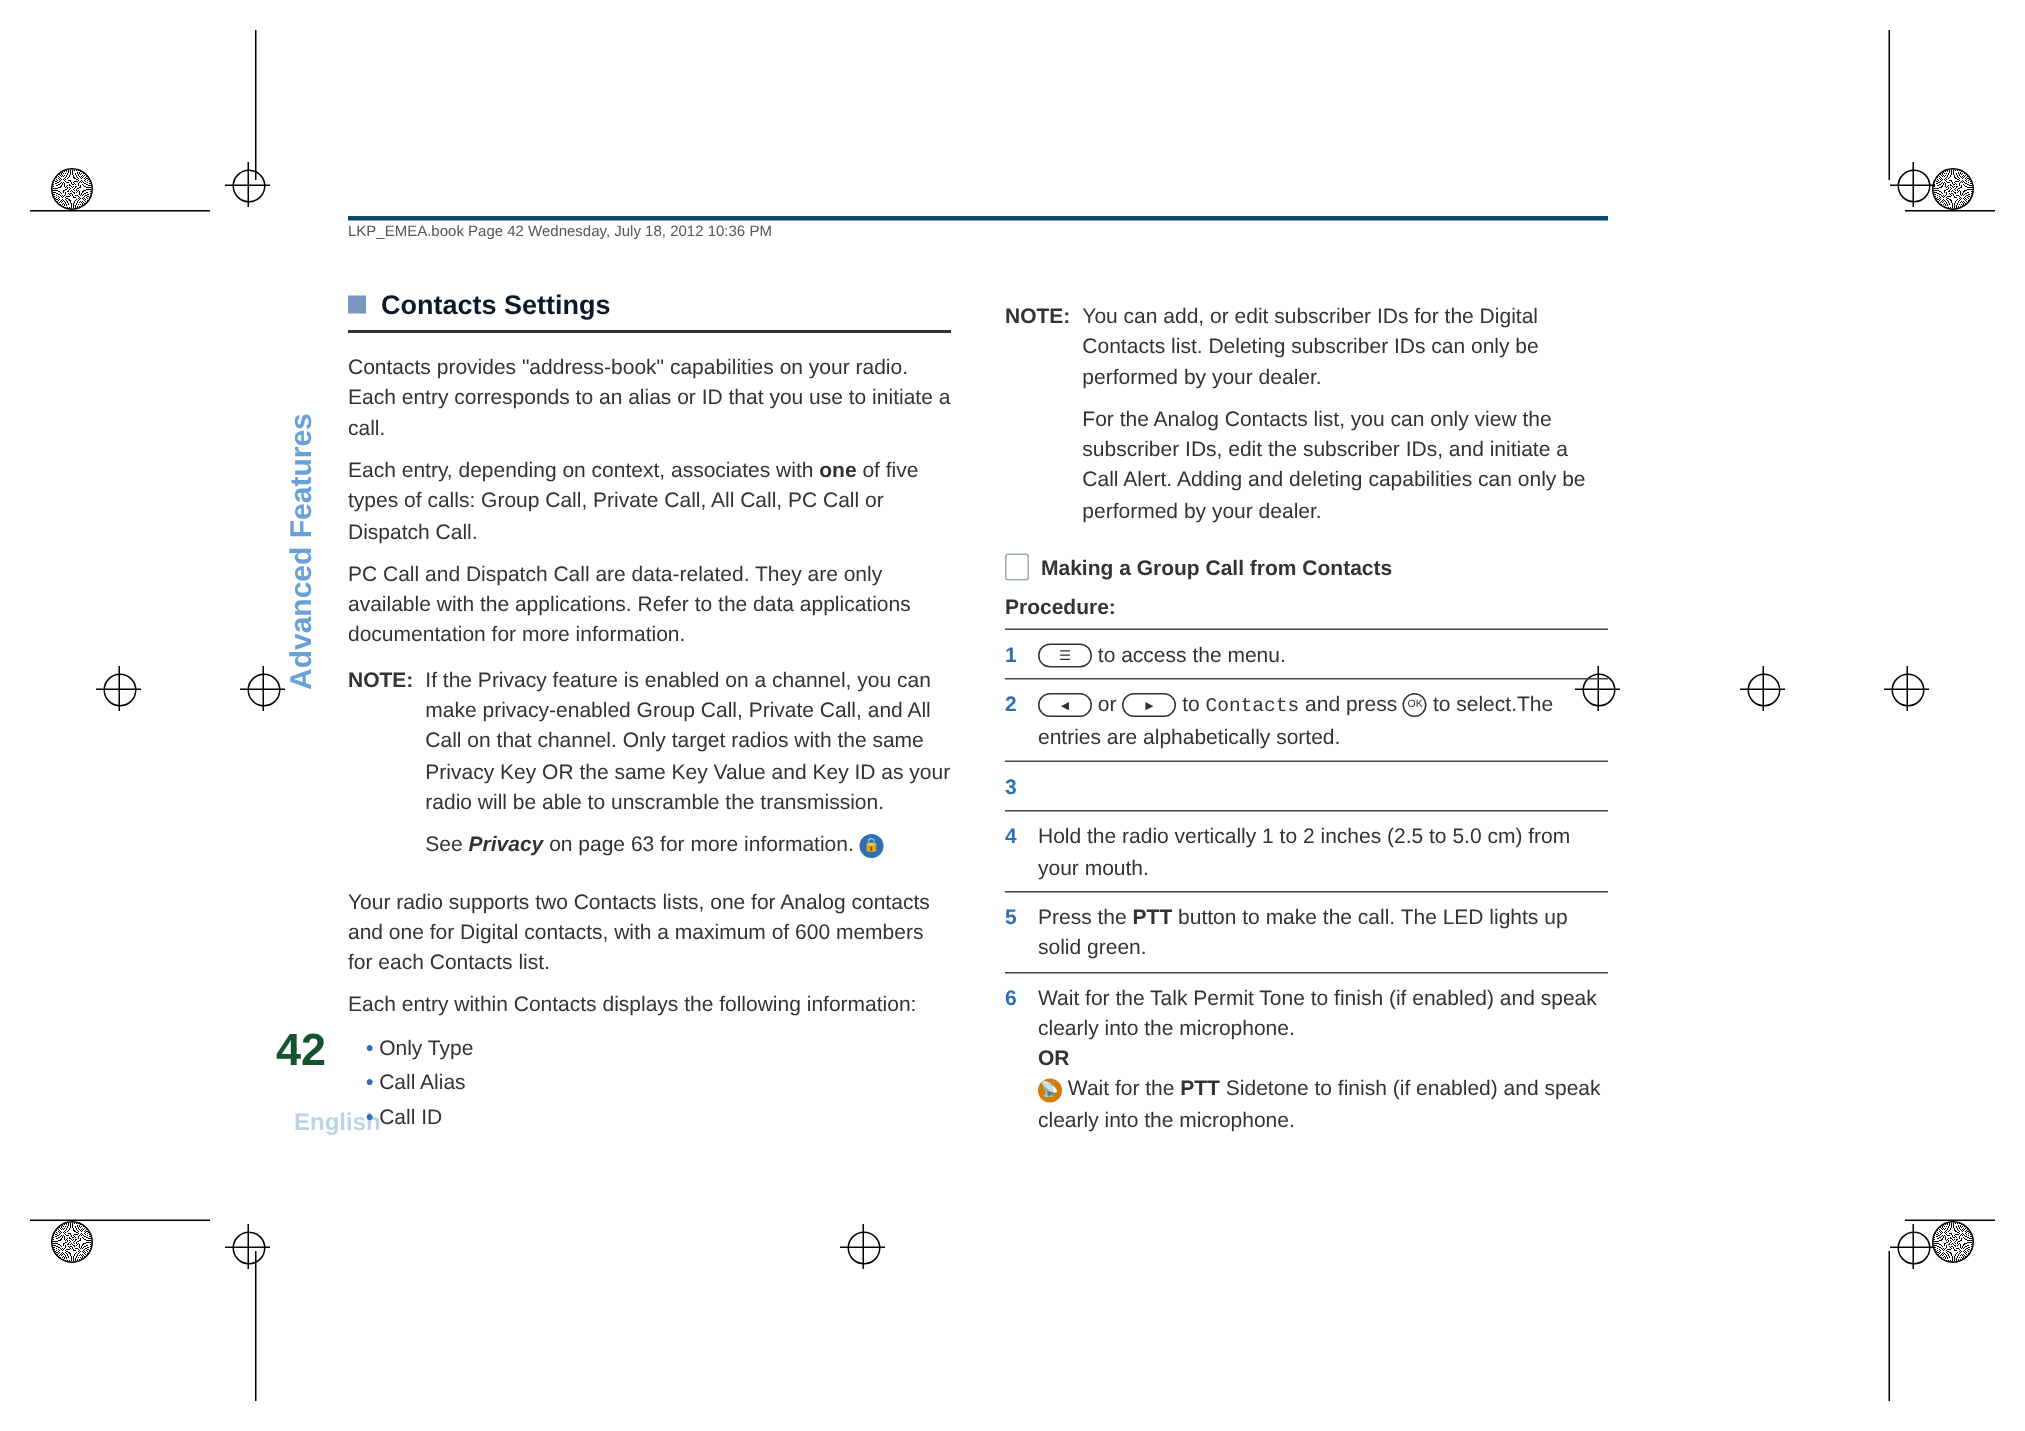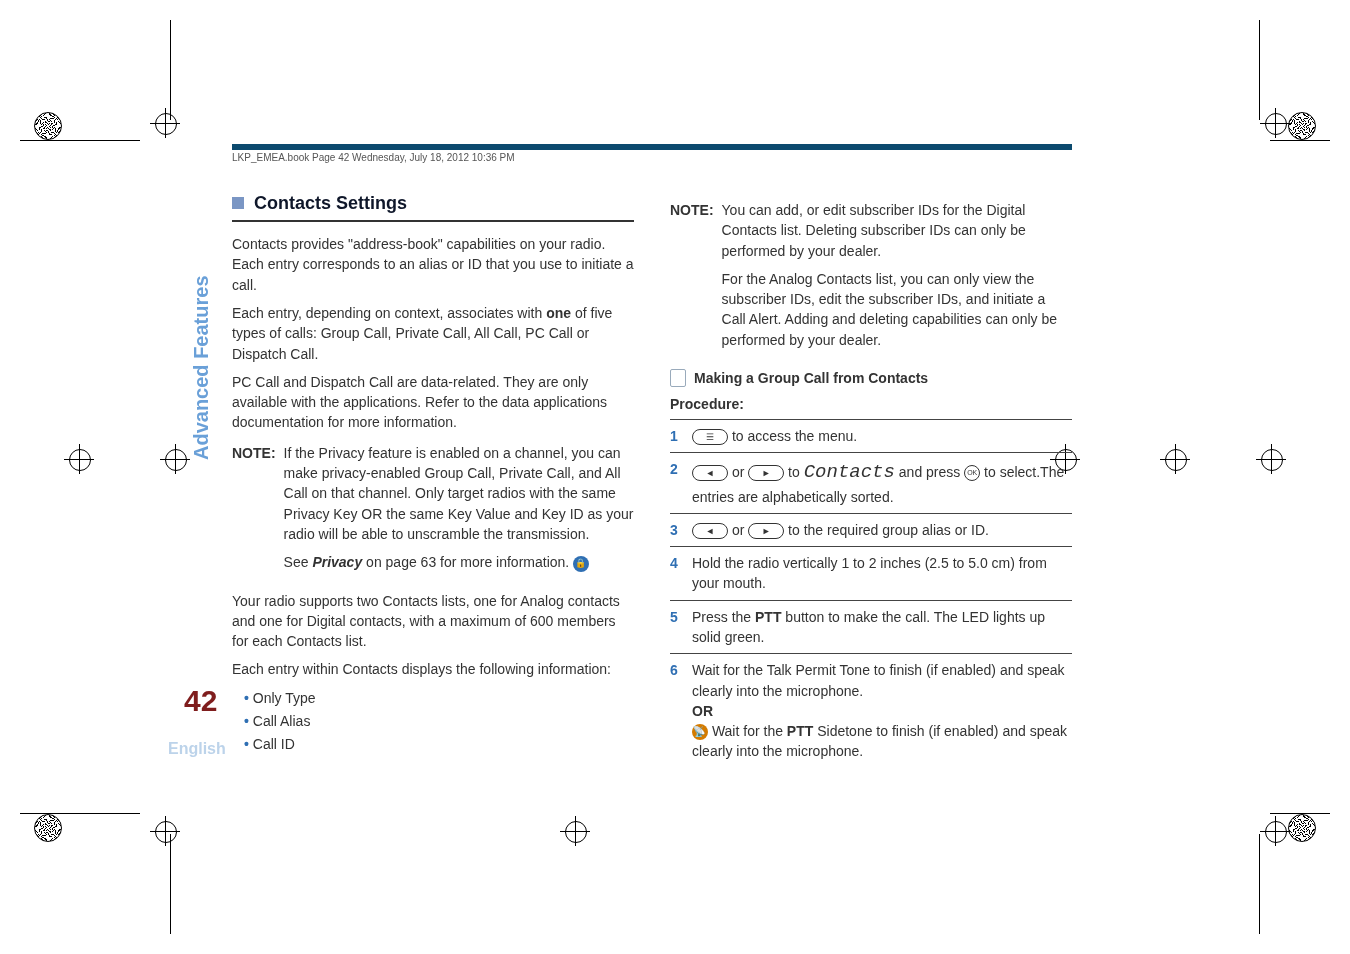--- a/index.html
+++ b/index.html
@@ -63,21 +63,21 @@
     background:
       repeating-conic-gradient(#000 0deg 2deg, #fff 2deg 6deg);
     border: 1px solid #000;
   }
 
   .header-line {
     position: absolute;
     top: 144px;
     left: 232px;
     width: 840px;
-    border-top: 6px solid #0c4a6e;
+    border-top: 3px solid #0c4a6e;
     font-size: 10px;
     color: #555;
     padding-top: 2px;
   }
 
   .content {
     position: absolute;
     top: 190px;
     left: 232px;
     width: 840px;
@@ -167,25 +167,25 @@
     font-weight: bold;
     color: #6aa0d8;
     white-space: nowrap;
   }
   .page-num {
     position: absolute;
     left: 184px;
     top: 684px;
     font-size: 30px;
     font-weight: bold;
-    color: #7f1d1d;
+    color: #14532d;
   }
   .lang {
     position: absolute;
-    left: 168px;
+    left: 196px;
     top: 740px;
     font-size: 16px;
     font-weight: bold;
     color: #bcd3ea;
   }
 
   .sub-head-row {
     display: flex;
     align-items: center;
     gap: 8px;
@@ -247,21 +247,21 @@
     line-height: 14px;
     padding: 0 4px;
   }
   .btn-oval.ok {
     border-radius: 50%;
     min-width: 14px;
     width: 14px;
     padding: 0;
     font-size: 7px;
   }
-  .mono { font-family: "Courier New", monospace; font-size: 19px; font-style: italic; }
+  .mono { font-family: "Courier New", monospace; font-size: 13px; }
 </style>
 </head>
 <body>
 
 <div class="sunburst" style="top:112px; left:34px;"></div>
 <div class="sunburst" style="top:112px; right:34px;"></div>
 <div class="sunburst" style="bottom:112px; left:34px;"></div>
 <div class="sunburst" style="bottom:112px; right:34px;"></div>
 
 <div class="registration-mark" style="top:108px; left:150px;">
@@ -395,23 +395,20 @@
         </span>
       </li>
       <li>
         <span class="step-num">2</span>
         <span class="step-body">
           <span class="btn-oval">◄</span><span> or </span><span class="btn-oval">►</span><span> to </span><span class="mono">Contacts</span><span> and press </span><span class="btn-oval ok">OK</span><span> to select.The entries are alphabetically sorted.</span>
         </span>
       </li>
       <li>
         <span class="step-num">3</span>
-        <span class="step-body">
-          <span class="btn-oval">◄</span><span> or </span><span class="btn-oval">►</span><span> to the required group alias or ID.</span>
-        </span>
       </li>
       <li>
         <span class="step-num">4</span>
         <span class="step-body">Hold the radio vertically 1 to 2 inches (2.5 to 5.0 cm) from your mouth.</span>
       </li>
       <li>
         <span class="step-num">5</span>
         <span class="step-body">
           <span>Press the </span><span class="bold">PTT</span><span> button to make the call. The LED lights up solid green.</span>
         </span>

